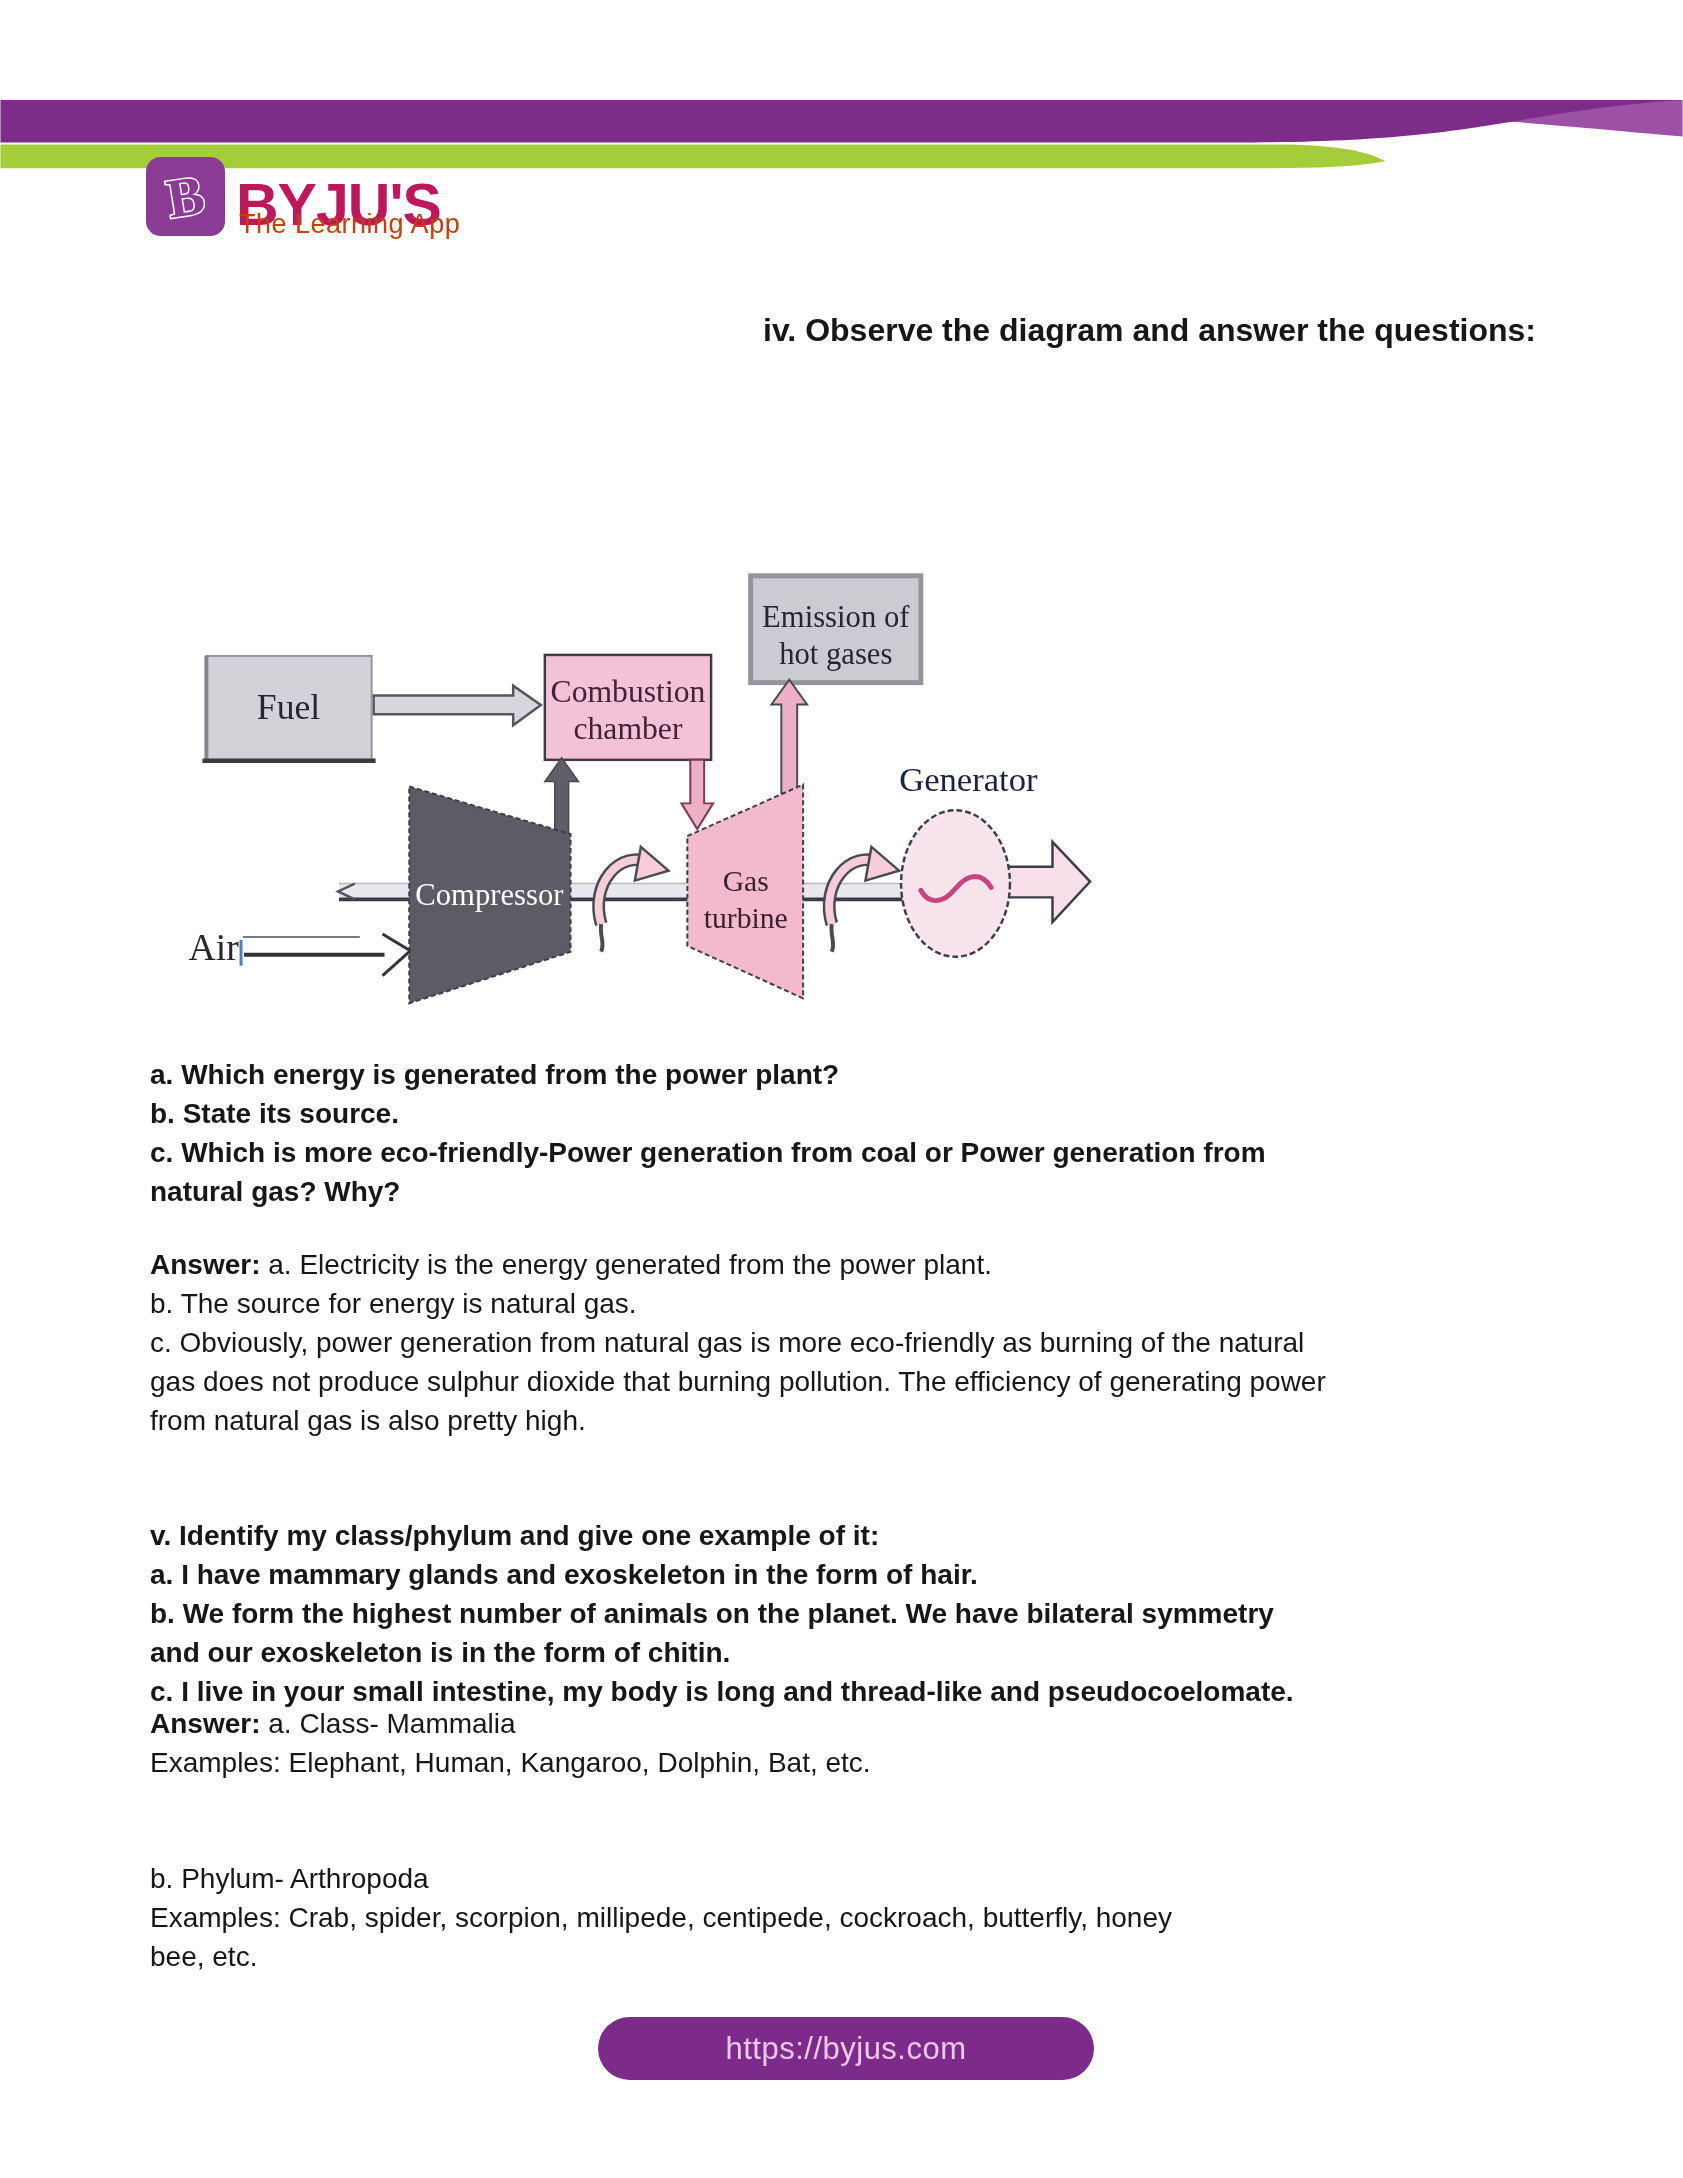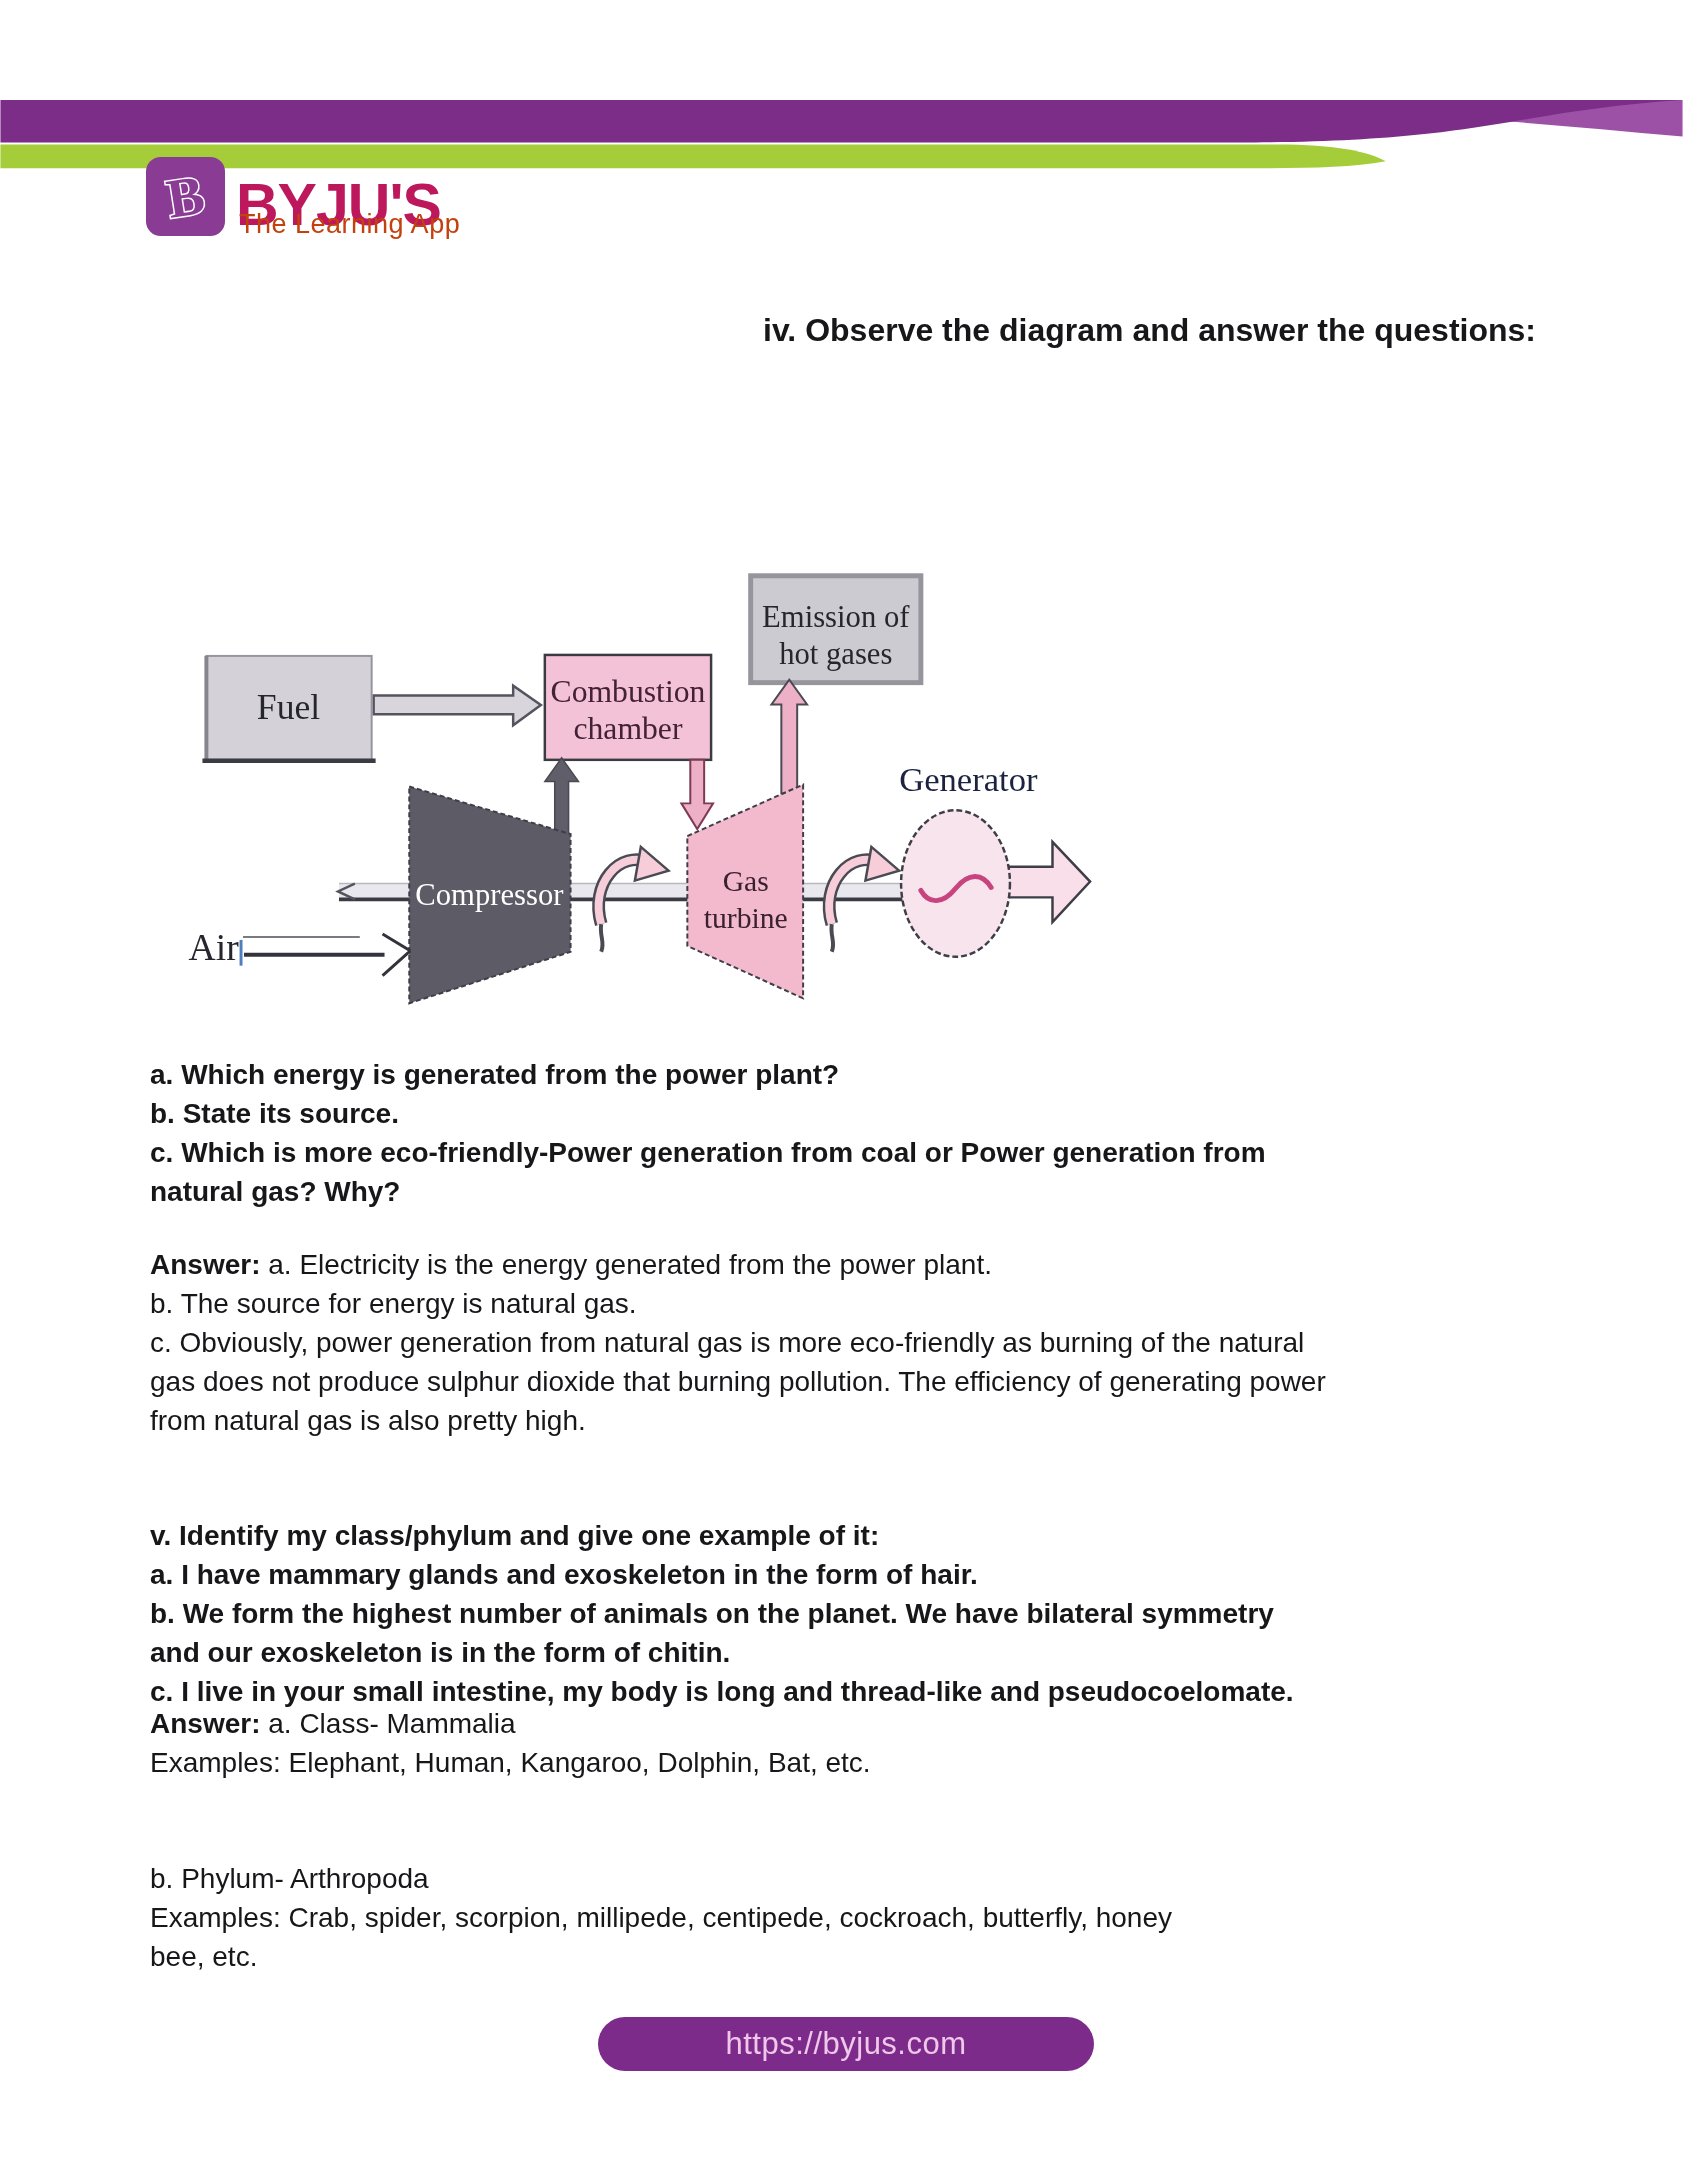--- a/index.html
+++ b/index.html
@@ -31,21 +31,21 @@
     font-size:28px;line-height:39px;
   }
   .text-block.bold{font-weight:bold;}
   .spacer2{height:77px;}
   b.inline-label{font-weight:bold;}
   
   #diagram-svg{position:absolute;left:129px;top:554px;}
   .serif-label{font-family:"Liberation Serif","DejaVu Serif",serif;}
   
   .footer-pill{
-    position:absolute;left:598px;top:2017px;width:496px;height:54px;
+    position:absolute;left:598px;top:2017px;width:496px;height:63px;
     border-radius:34px;display:flex;align-items:center;justify-content:center;
   }
   .footer-pill span{font-size:31px;letter-spacing:0.5px;}
 </style>
 </head>
 <body>
 
 <svg id="banner-svg" width="1683" height="188" viewBox="0 0 1700 190">
   <path d="M1150,101 C1300,104 1480,118 1700,138 L1700,101 Z" fill="#9c51a6"></path>
   <path d="M0,101 L1700,101 C1640,105 1590,112 1545,120 C1470,133 1400,144 1250,144 L0,144 Z" fill="#7c2d87"></path>

